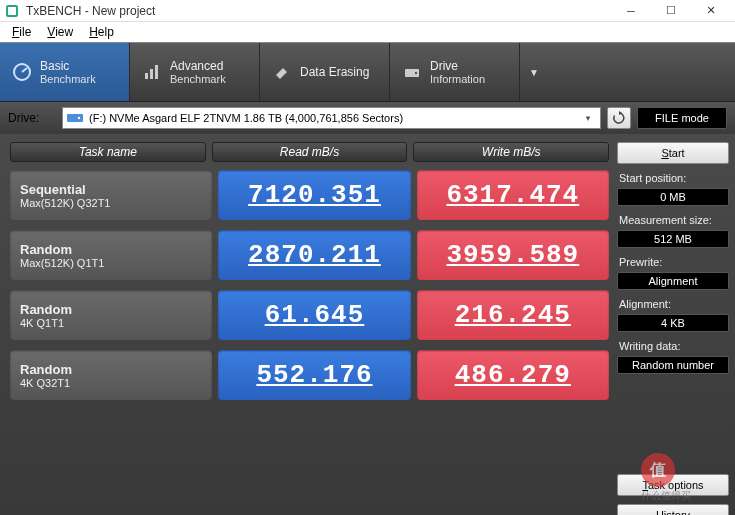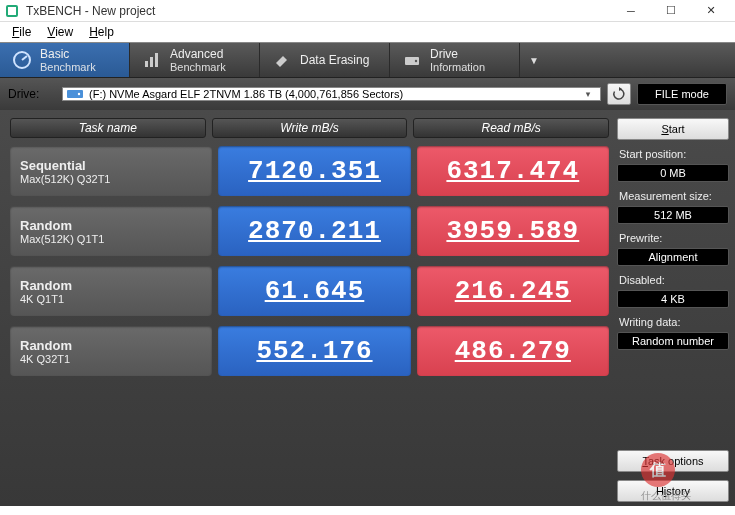--- a/index.html
+++ b/index.html
@@ -9,31 +9,31 @@
 .titlebar .icon-slot { width: 16px; height: 16px; margin-right: 6px; display: flex; align-items: center; justify-content: center; }
 .titlebar .title { flex: 1; font-size: 12px; color: #333; }
 .winbtns { display: flex; }
 .winbtn { width: 40px; height: 20px; display: flex; align-items: center; justify-content: center; font-size: 11px; color: #333; }
 .winbtn.close { color: #333; }
 
 .menubar { height: 20px; display: flex; align-items: center; padding: 0 6px; gap: 4px; font-size: 12px; }
 .menubar span { padding: 2px 6px; cursor: default; }
 .menubar u { text-decoration: underline; }
 
-.tabstrip { height: 36px; background: linear-gradient(#5a5a5a,#3a3a3a); display: flex; align-items: stretch; padding: 0 0 0 0; border-top: 1px solid #888; border-bottom: 1px solid #222; }
+.tabstrip { height: 60px; background: linear-gradient(#5a5a5a,#3a3a3a); display: flex; align-items: stretch; padding: 0 0 0 0; border-top: 1px solid #888; border-bottom: 1px solid #222; }
 .tab { display: flex; align-items: center; padding: 0 12px; color: #eee; gap: 8px; border-right: 1px solid #2a2a2a; cursor: default; min-width: 130px; }
 .tab.active { background: linear-gradient(#3b6fb0,#2a5a95); }
 .tab .ticon { width: 20px; height: 20px; display: flex; align-items: center; justify-content: center; }
 .tab .tlabel { font-size: 12px; line-height: 1.2; }
 .tab .tsub { font-size: 11px; opacity: .9; text-align: right; }
 .tabarrow { width: 28px; display: flex; align-items: center; justify-content: center; color: #ddd; font-size: 10px; }
 
 .drivebar { height: 32px; background: linear-gradient(#555,#3a3a3a); display: flex; align-items: center; padding: 0 8px; gap: 6px; color: #000; }
 .drivebar .lbl { color: #000; width: 48px; background: transparent; }
-.driveselect { flex: 1; height: 14px; background: #fff; border: 1px solid #888; display: flex; align-items: center; padding: 0 4px; gap: 6px; font-size: 11px; }
+.driveselect { flex: 1; height: 22px; background: #fff; border: 1px solid #888; display: flex; align-items: center; padding: 0 4px; gap: 6px; font-size: 11px; }
 .driveselect .dicon { width: 16px; height: 14px; display: flex; align-items: center; justify-content: center; }
 .driveselect .dtxt { flex: 1; white-space: nowrap; overflow: hidden; }
 .driveselect .darrow { width: 16px; text-align: center; color: #555; font-size: 9px; }
 .refreshbtn { width: 24px; height: 22px; background: linear-gradient(#f6f6f6,#ddd); border: 1px solid #888; border-radius: 2px; display: flex; align-items: center; justify-content: center; }
 .fmodebtn { width: 90px; height: 22px; background: #000; color: #fff; border: 1px solid #555; font-size: 11px; text-align: center; line-height: 20px; border-radius: 2px; }
 
 .main { display: flex; height: 396px; background: linear-gradient(#4a4a4a,#383838); }
 .left { flex: 1; padding: 8px 6px 4px 10px; display: flex; flex-direction: column; }
 .right { width: 120px; padding: 8px 6px 4px 2px; display: flex; flex-direction: column; gap: 2px; }
 
@@ -152,22 +152,22 @@
         <path d="M7 0 L7 4 L10 2 Z" fill="#444"></path>
       </svg>
   </div>
   <div class="fmodebtn">FILE mode</div>
 </div>
 
 <div class="main">
   <div class="left">
     <div class="colheaders">
       <div class="colh">Task name</div>
+      <div class="colh">Read mB/s</div>
       <div class="colh">Write mB/s</div>
-      <div class="colh">Read mB/s</div>
     </div>
     <div class="rows">
       <div class="row">
         <div class="cell task">
             <div class="tn1">Sequential</div>
             <div class="tn2">Max(512K) Q32T1</div>
           </div>
         <div class="cell read">
             <div class="val">7120.351</div>
           </div>
@@ -221,21 +221,21 @@
 
     <div class="rlabel">Start position:</div>
     <div class="rval">0 MB</div>
 
     <div class="rlabel">Measurement size:</div>
     <div class="rval">512 MB</div>
 
     <div class="rlabel">Prewrite:</div>
     <div class="rval">Alignment</div>
 
-    <div class="rlabel">Disabled:</div>
+    <div class="rlabel">Alignment:</div>
     <div class="rval">4 KB</div>
 
     <div class="rlabel">Writing data:</div>
     <div class="rval">Random number</div>
 
     <div class="spacer"></div>
     <div class="btn">
         <span><u>T</u>ask options</span>
       </div>
     <div style="height:4px"></div>

